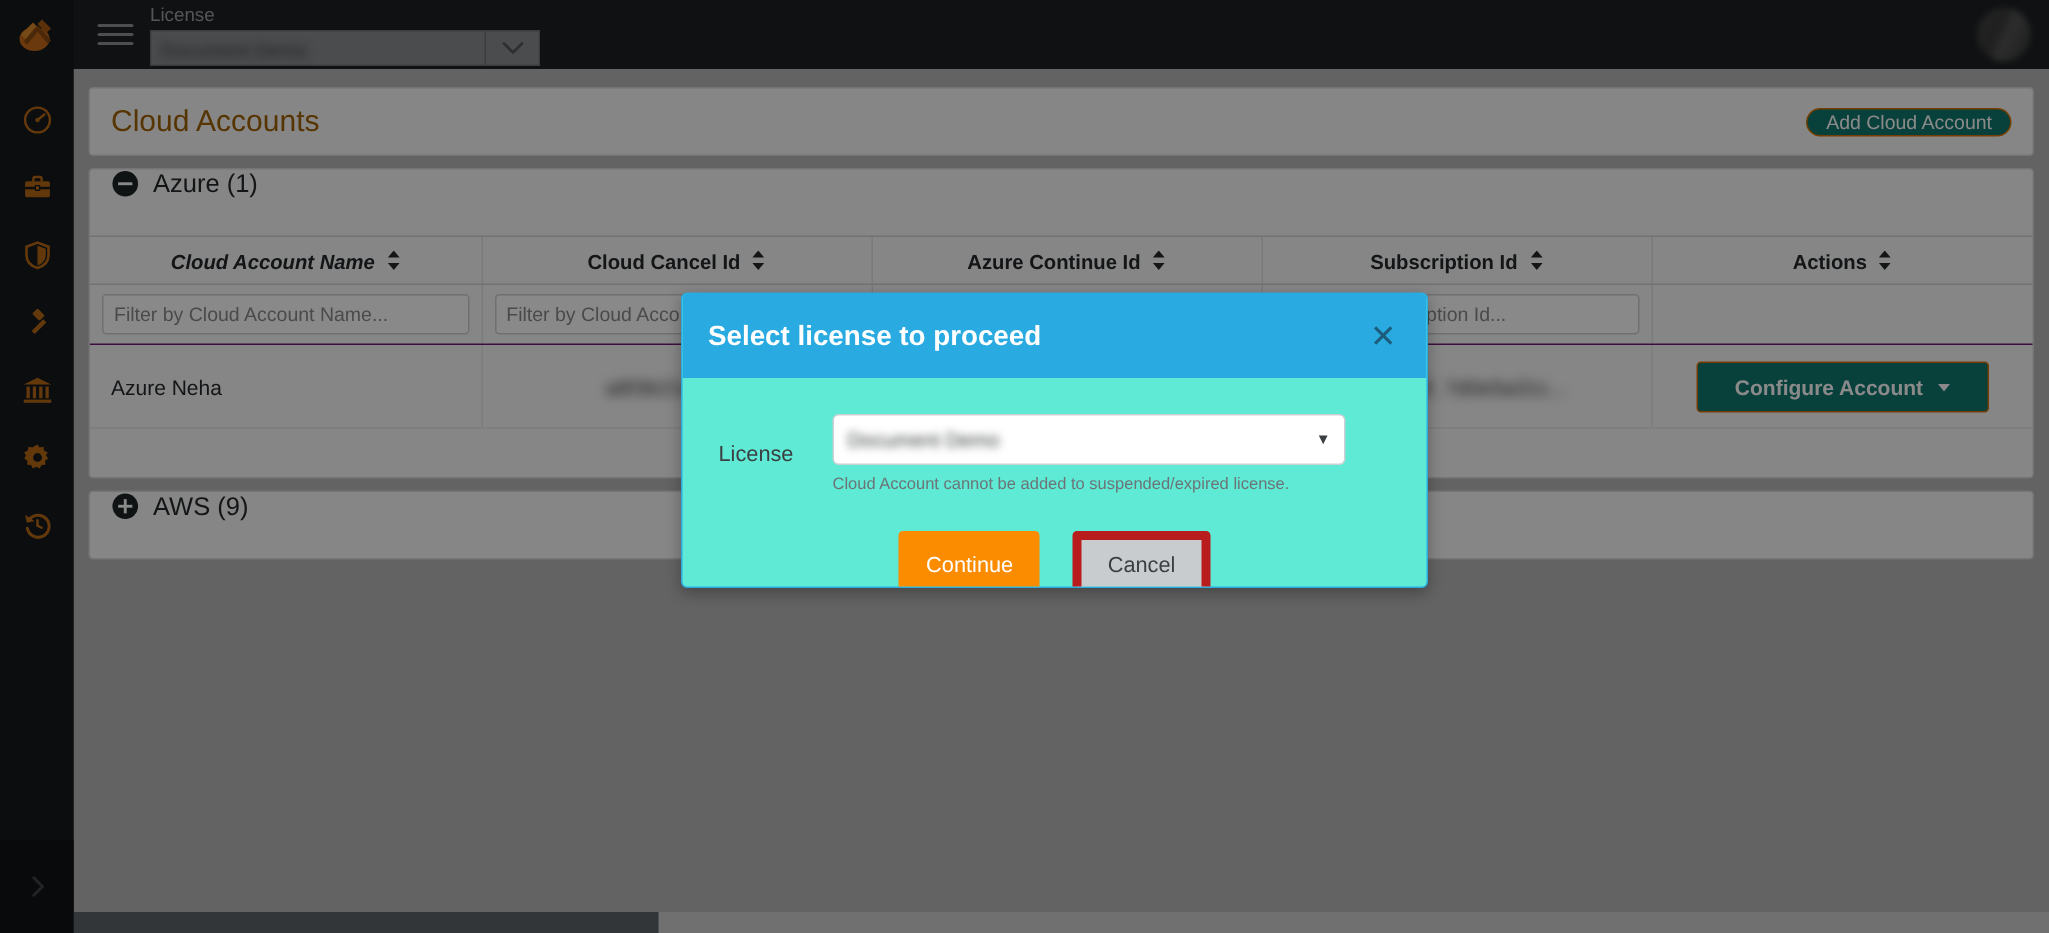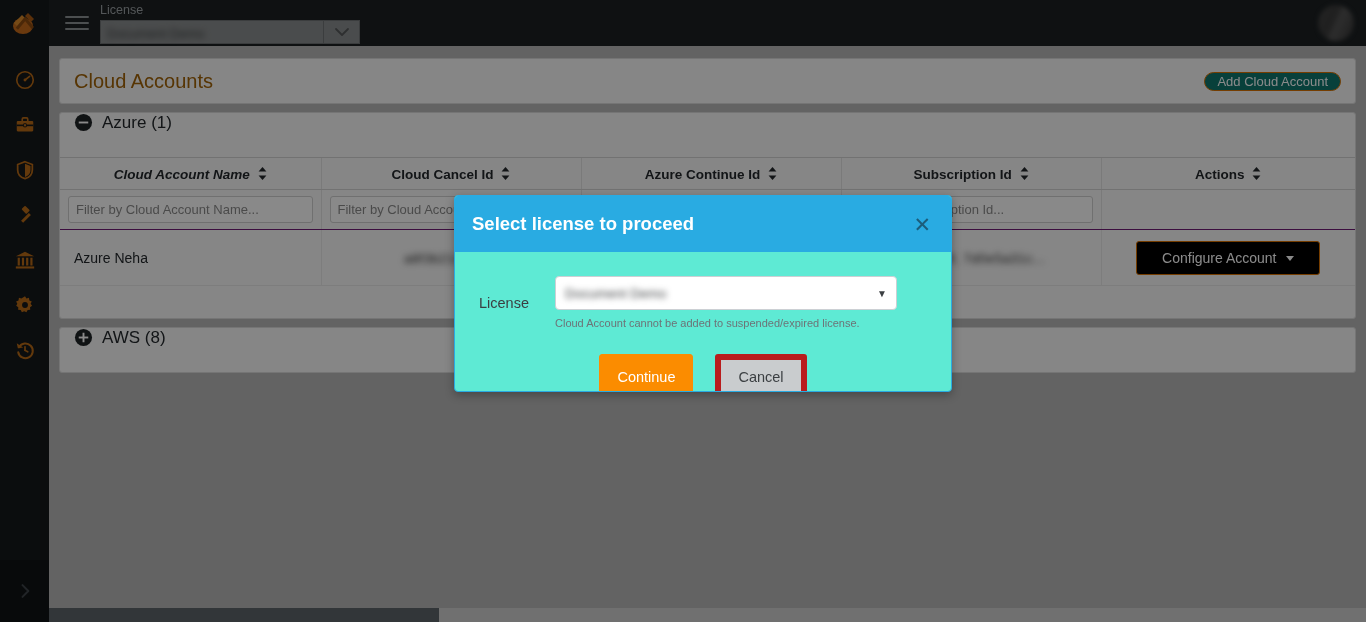--- a/index.html
+++ b/index.html
@@ -142,23 +142,24 @@
   table.grid td.data-cell {
     border-left: 1px solid #e8e8e8;
     border-bottom: 1px solid #e8e8e8;
     height: 56px; font-size: 14px; color: #23282c;
     padding: 0 8px;
   }
   table.grid td.data-cell:first-child { border-left: none; padding-left: 14px; }
   .blurred { filter: blur(3.4px); display: inline-block; color: #2c2c2c; font-size: 13.5px; letter-spacing: .3px; }
   .cell-center { text-align: center; }
   .btn-config {
-    background: #000000; color: #fff; border: 1px solid #d97200;
+    background: #0f766e; color: #fff; border: 1px solid #d97200;
     border-radius: 3px; font-size: 14px; padding: 8px 25px; cursor: pointer;
     font-family: "Liberation Sans", sans-serif;
+    font-weight: bold;
   }
   .caret-dn {
     display: inline-block; margin-left: 6px;
     border-left: 4px solid transparent; border-right: 4px solid transparent;
     border-top: 5px solid currentColor; vertical-align: middle;
   }
   .row-spacer { height: 32px; }
 
   
   .hscroll {
@@ -445,21 +446,21 @@
         </table>
       </div>
 
       <div class="panel">
         <div class="group-head">
           <svg class="toggle-icon" viewBox="0 0 20 20">
             <circle cx="10" cy="10" r="9" fill="#1f2326"></circle>
             <rect x="5" y="9" width="10" height="2" fill="#ffffff"></rect>
             <rect x="9" y="5" width="2" height="10" fill="#ffffff"></rect>
           </svg>
-          <span class="group-title">AWS (8)</span>
+          <span class="group-title">AWS (9)</span>
         </div>
       </div>
 
 
     </div>
   </div>
 
   <div class="hscroll">
     <div class="hscroll-thumb"></div>
   </div>

